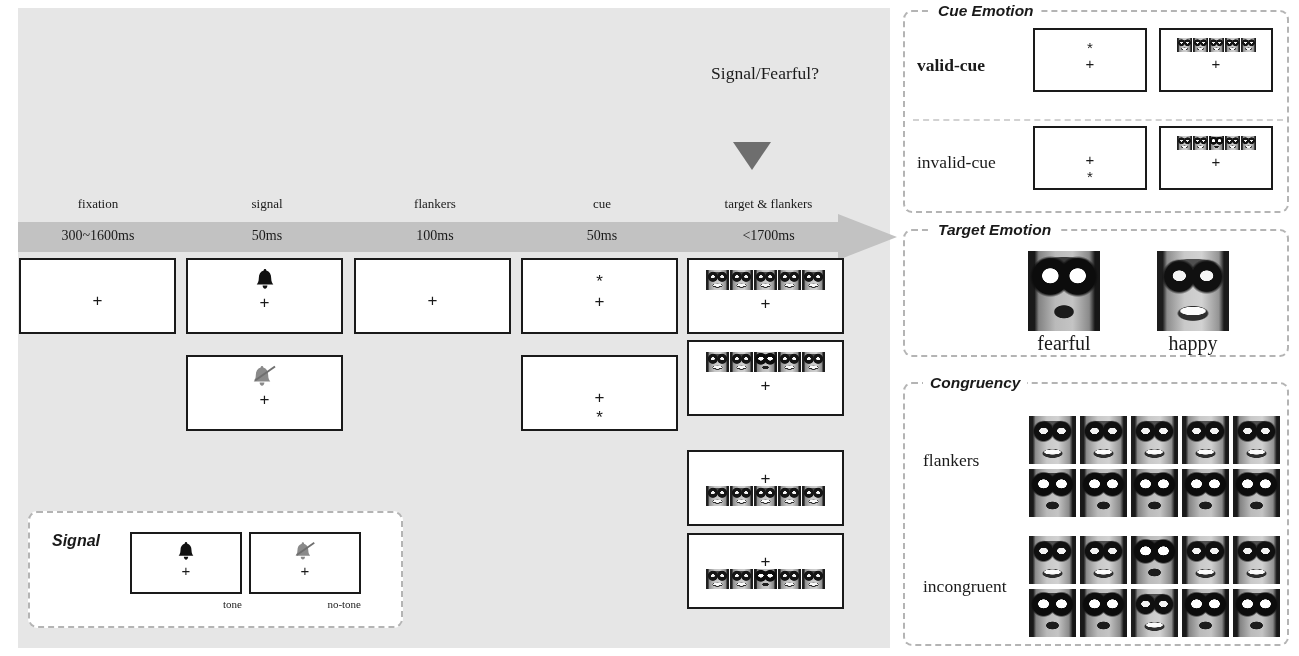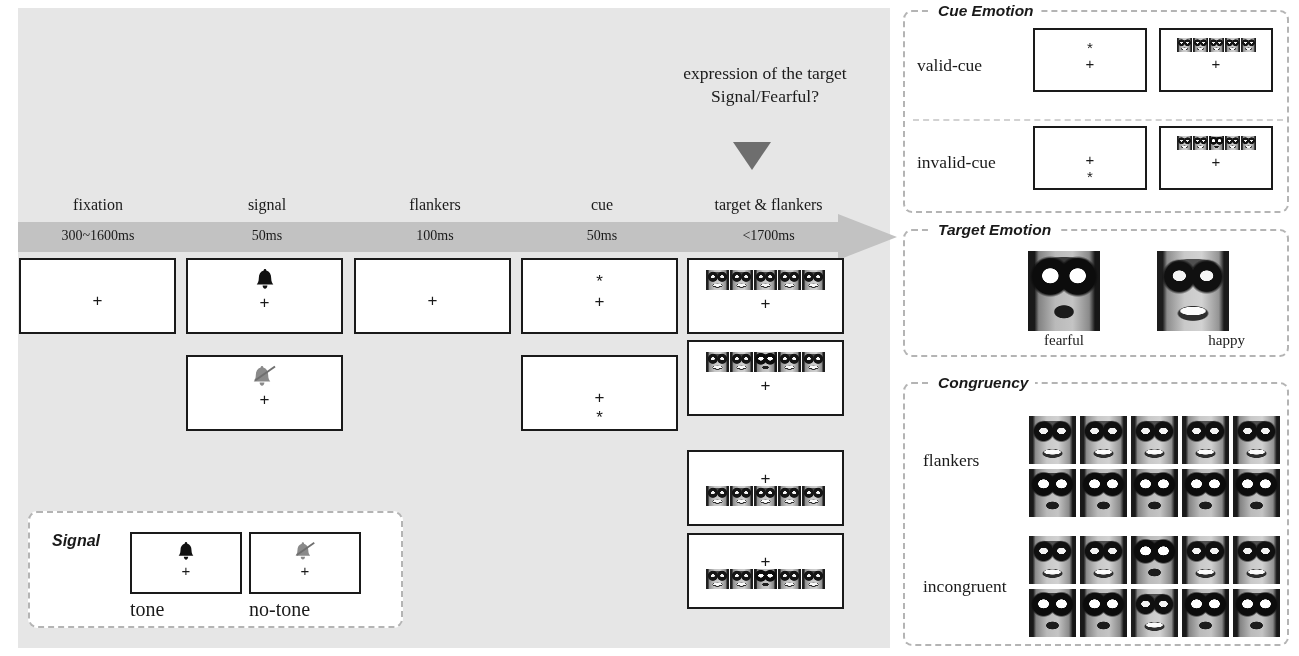--- a/index.html
+++ b/index.html
@@ -27,21 +27,21 @@
     position:absolute;left:751px;top:150px;
     width:0;height:0;
     border-left:19px solid transparent;
     border-right:19px solid transparent;
     border-top:28px solid #6e6e6e;
   }
 
   
   .stage-name{
     position:absolute;top:196px;text-align:center;
-    font-size:16px;
+    font-size:13px;
   }
 
   
   #timeline{
     position:absolute;left:18px;top:222px;height:30px;width:879px;
   }
   #timeline .bar{
     position:absolute;left:0;top:0;height:30px;width:820px;
     background:#c2c2c2;
   }
@@ -116,21 +116,21 @@
     position:absolute;left:28px;top:511px;width:375px;height:117px;
     background:#ffffff;border:2px dashed #b4b4b4;border-radius:9px;
     box-sizing:border-box;
   }
   #signal-legend .legend-title{
     position:absolute;left:22px;top:19px;
     font-family:"Liberation Sans",sans-serif;
     font-weight:bold;font-style:italic;font-size:16px;
   }
   .legend-caption{
-    position:absolute;text-align:left;font-size:20px;
+    position:absolute;text-align:right;font-size:11px;
   }
 
   
   .rpanel{
     position:absolute;background:#ffffff;
     border:2px dashed #b4b4b4;border-radius:9px;
     box-sizing:border-box;
   }
   .rpanel-title{
     position:absolute;
@@ -171,31 +171,30 @@
       radial-gradient(ellipse 17% 14% at 31% 31%, #ffffff 0 64%, rgba(255,255,255,0) 70%),
       radial-gradient(ellipse 17% 14% at 69% 31%, #ffffff 0 64%, rgba(255,255,255,0) 70%),
       radial-gradient(circle at 31% 32%, #0c0c0c 0 24%, rgba(0,0,0,0) 28%),
       radial-gradient(circle at 69% 32%, #0c0c0c 0 24%, rgba(0,0,0,0) 28%),
       radial-gradient(ellipse 20% 12% at 50% 76%, #1c1c1c 0 64%, rgba(0,0,0,0) 72%),
       radial-gradient(ellipse 11% 4% at 50% 73%, #ebebeb 0 62%, rgba(0,0,0,0) 72%),
       radial-gradient(ellipse 44% 7% at 50% 13%, #3a3a3a 0 70%, rgba(0,0,0,0) 80%),
       linear-gradient(90deg,#191919 0 9%, #838383 15%, #bababa 38%, #c4c4c4 62%, #8a8a8a 85%, #161616 93% 100%);
   }
   .photo-caption{
-    position:absolute;text-align:center;font-size:15px;
+    position:absolute;text-align:center;font-size:20px;
   }
   .cgrid{position:absolute;display:flex;gap:4px;}
 </style>
 </head>
 <body>
 
 <div id="left-panel">
 
   <div id="question" style="left:622px;top:54px;">
-    <div>expression of the target</div>
     <div>Signal/Fearful?</div>
   </div>
 </div>
 
 <div id="down-arrow" style="left:733px;top:142px;"></div>
 
 <div class="stage-name" style="left:18px;width:160px;">fixation</div>
 <div class="stage-name" style="left:187px;width:160px;">signal</div>
 <div class="stage-name" style="left:355px;width:160px;">flankers</div>
 <div class="stage-name" style="left:522px;width:160px;">cue</div>
@@ -318,21 +317,21 @@
     <div class="fix" style="top:29px;font-size:15px;">+</div>
   </div>
 
   <div class="legend-caption" style="left:100px;top:85px;width:112px;">tone</div>
   <div class="legend-caption" style="left:219px;top:85px;width:112px;">no-tone</div>
 </div>
 
 <div class="rpanel" id="panel-cue">
   <div class="rpanel-title" style="left:26px;top:-10px;">Cue Emotion</div>
 
-  <div class="row-label" style="left:12px;top:43px;">valid-cue</div>
+  <div class="row-label" style="left:12px;top:43px;font-weight:bold;">valid-cue</div>
   <div class="row-label" style="left:12px;top:140px;">invalid-cue</div>
 
   <div class="hdiv" style="left:8px;top:107px;width:370px;"></div>
 
   <div class="frame" style="left:128px;top:16px;width:114px;height:64px;">
     <div class="ast" style="top:10px;font-size:15px;">*</div>
     <div class="fix" style="top:26px;font-size:15px;">+</div>
   </div>
 
   <div class="frame" style="left:254px;top:16px;width:114px;height:64px;">
@@ -363,25 +362,25 @@
   </div>
 </div>
 
 <div class="rpanel" id="panel-emotion">
   <div class="rpanel-title" style="left:26px;top:-10px;">Target Emotion</div>
 
   <div class="photo fearful" style="left:123px;top:20px;width:72px;height:80px;"></div>
   <div class="photo happy" style="left:252px;top:20px;width:72px;height:80px;"></div>
 
   <div class="photo-caption" style="left:113px;top:101px;width:92px;">fearful</div>
-  <div class="photo-caption" style="left:248px;top:101px;width:92px;text-align:right;">happy</div>
+  <div class="photo-caption" style="left:242px;top:101px;width:92px;">happy</div>
 </div>
 
 <div class="rpanel" id="panel-congruency">
-  <div class="rpanel-title" style="left:26px;top:-10px;">Congruency</div>
+  <div class="rpanel-title" style="left:18px;top:-10px;">Congruency</div>
 
   <div class="row-label" style="left:18px;top:66px;">flankers</div>
   <div class="row-label" style="left:18px;top:192px;">incongruent</div>
 
   <div class="cgrid" style="left:124px;top:32px;">
     <span class="photo happy" style="position:relative;width:47px;height:48px;"></span>
     <span class="photo happy" style="position:relative;width:47px;height:48px;"></span>
     <span class="photo happy" style="position:relative;width:47px;height:48px;"></span>
     <span class="photo happy" style="position:relative;width:47px;height:48px;"></span>
     <span class="photo happy" style="position:relative;width:47px;height:48px;"></span>

